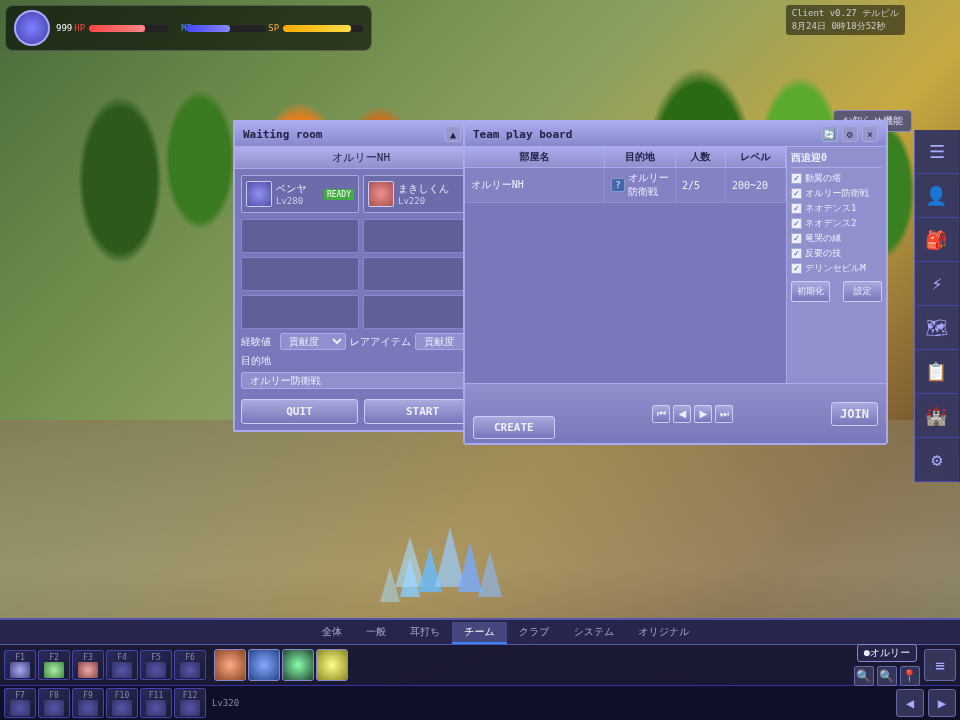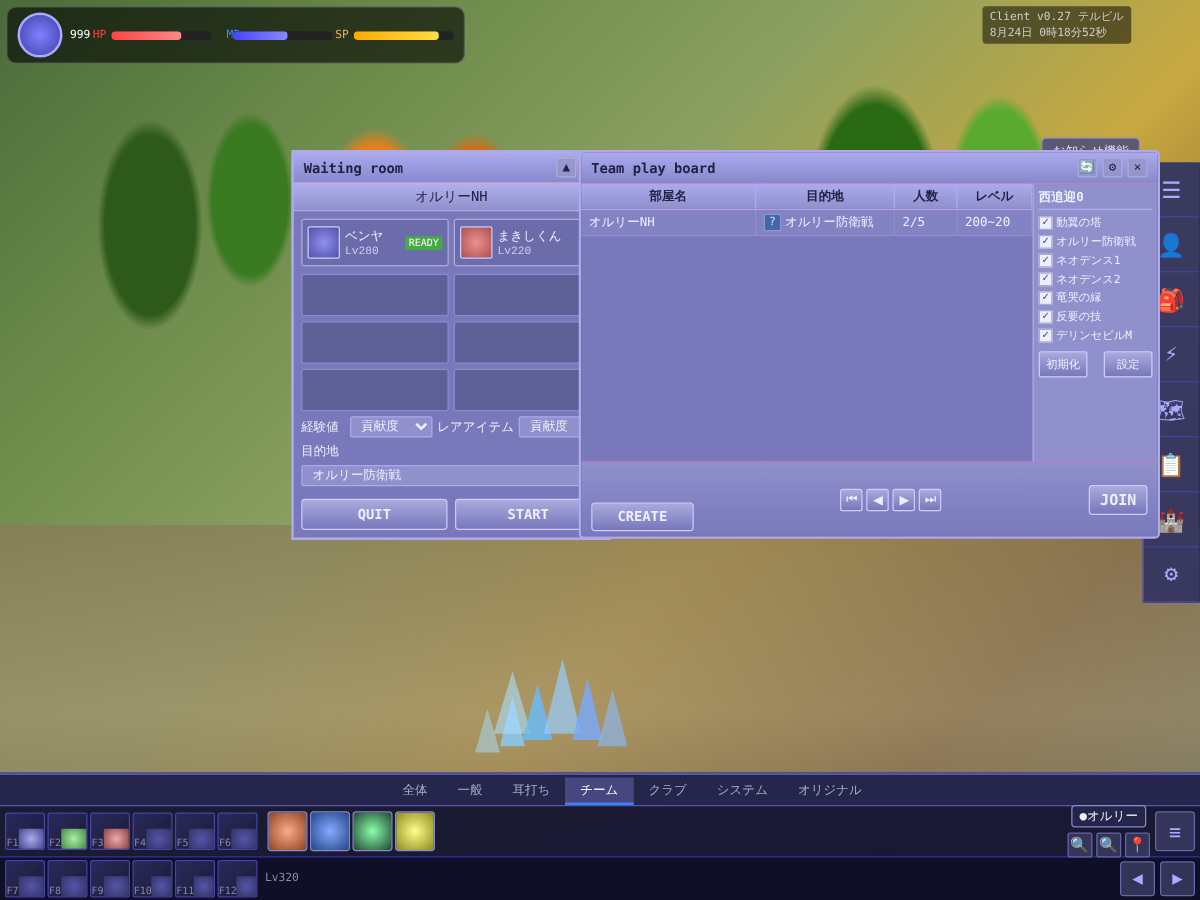--- a/index.html
+++ b/index.html
@@ -164,21 +164,21 @@
       cursor: pointer;
       pointer-events: auto;
     }
 
     
     .waiting-room-panel {
       position: absolute;
       top: 120px;
       left: 233px;
       width: 256px;
-      background: #fca5a5;
+      background: #ec4899;
       border: 2px solid #aaaaee;
       border-radius: 1px;
       pointer-events: auto;
     }
 
     .panel-titlebar {
       background: linear-gradient(180deg, #aaaaee, #8888cc);
       padding: 4px 8px;
       display: flex;
       align-items: center;
@@ -248,21 +248,20 @@
       flex-shrink: 0;
     }
 
     .player-avatar-small.alt {
       background: radial-gradient(circle, #ee9090, #aa5050);
     }
 
     .player-info {
       flex: 1;
       overflow: hidden;
-      font-family: Liberation Mono, monospace;
     }
 
     .player-name {
       color: #eeeeff;
       font-size: 10px;
       white-space: nowrap;
     }
 
     .player-level {
       color: #ccccee;
@@ -349,22 +348,22 @@
       font-weight: bold;
       cursor: pointer;
       text-align: center;
     }
 
     
     .team-board-panel {
       position: absolute;
       top: 120px;
       left: 463px;
-      width: 465px;
-      background: #be185d;
+      width: 425px;
+      background: #0f766e;
       border: 2px solid #aaaaee;
       border-radius: 4px;
       pointer-events: auto;
     }
 
     .team-board-header {
       background: linear-gradient(180deg, #aaaaee, #8888cc);
       padding: 4px 8px;
       display: flex;
       align-items: center;
@@ -649,22 +648,22 @@
       flex-wrap: wrap;
     }
 
     .hotkey-slot {
       width: 32px;
       height: 30px;
       background: linear-gradient(135deg, #2a2a5a, #1a1a3a);
       border: 1px solid #4444aa;
       border-radius: 2px;
       display: flex;
-      flex-direction: row;
-      align-items: flex-end;
+      flex-direction: column;
+      align-items: center;
       justify-content: center;
       cursor: pointer;
     }
 
     .hotkey-label {
       font-size: 8px;
       color: #8888aa;
     }
 
     .hotkey-img {

